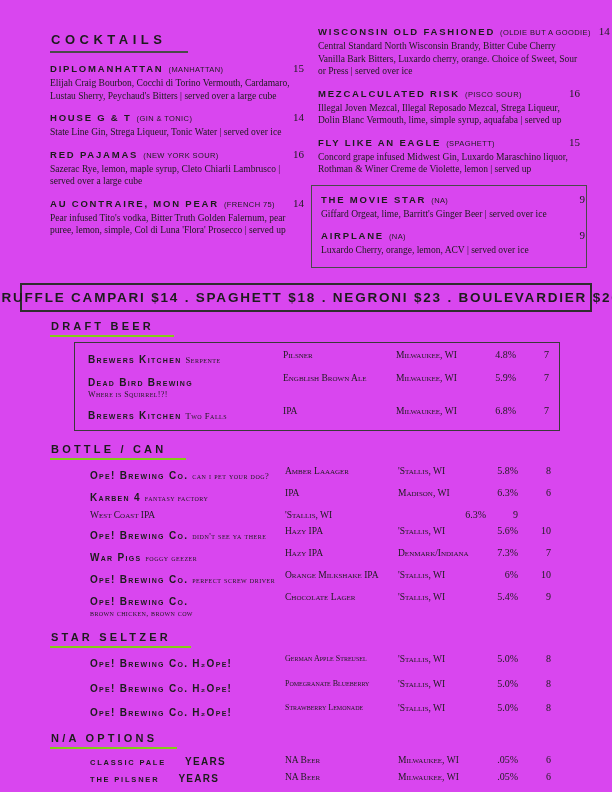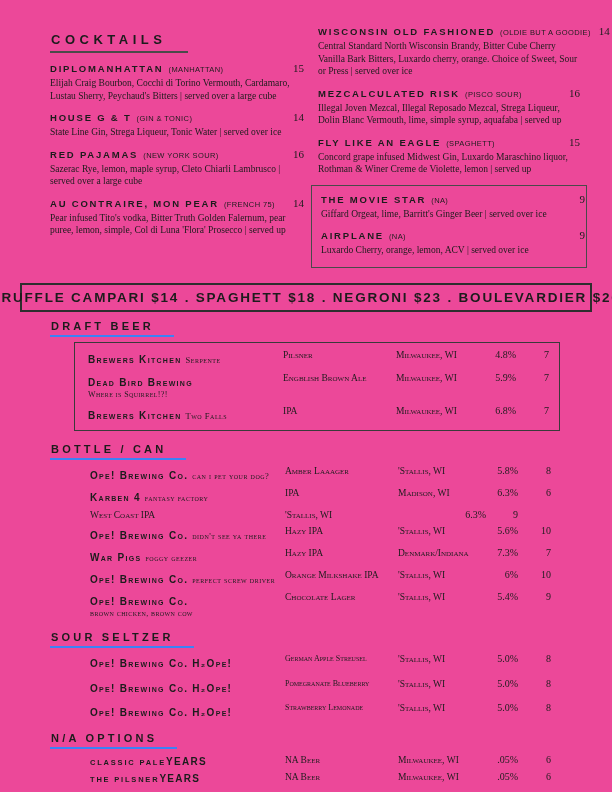--- a/index.html
+++ b/index.html
@@ -1,19 +1,19 @@
 <!DOCTYPE html>
 <html><head>
 <meta charset="utf-8">
 <style>
   * { margin:0; padding:0; box-sizing:border-box; }
   html,body { background:#9a9a9a; }
   .page {
     position:relative; width:612px; height:792px; margin:0 auto;
-    background:#ec4899; color:#1c1c1c; overflow:hidden;
+    background:#d946ef; color:#1c1c1c; overflow:hidden;
     font-family:"Liberation Serif", serif;
   }
   
   .col-left  { position:absolute; left:50px;  top:30px; width:254px; }
   .col-right { position:absolute; left:318px; top:25px; width:262px; }
   .big-title {
     display:inline-block; font-family:"Liberation Sans", sans-serif;
     font-weight:700; font-size:13px; letter-spacing:4.5px;
     padding:0 22px 4px 1px; border-bottom:2.5px solid #4a4a4a; margin-bottom:9px;
   }
@@ -39,36 +39,36 @@
     border:2px solid #2e2e2e; display:flex; align-items:center; justify-content:center;
     font-family:"Liberation Sans", sans-serif; font-weight:700; font-size:13.5px;
     letter-spacing:1.8px; white-space:nowrap;
   }
   
   .menu { position:absolute; left:50px; top:316px; width:512px; }
   .section { margin-bottom:8px; }
   .sec-title {
     display:inline-block; font-family:"Liberation Sans", sans-serif;
     font-weight:700; font-size:11px; letter-spacing:3.2px;
-    padding:0 20px 3px 1px; border-bottom:2px solid #3b82f6; margin-bottom:5px;
+    padding:0 20px 3px 1px; border-bottom:2px solid #84cc16; margin-bottom:5px;
   }
   .rows {}
   .row {
     display:grid; grid-template-columns:195px 113px 88px 32px 33px;
     margin-left:40px; margin-bottom:4px; align-items:start;
   }
   .beer-box {
     border:1.5px solid #3a3a3a; margin-left:24px; width:486px;
     padding:6px 8px 2px 13px;
   }
   .beer-box .row { margin-left:0; margin-bottom:5px; }
   .nline { white-space:nowrap; }
   .pre {
     font-family:"Liberation Sans", sans-serif; font-weight:700; font-size:7.5px;
-    letter-spacing:1.8px; text-transform:uppercase; margin-right:0; vertical-align:0.5px;
+    letter-spacing:1.8px; text-transform:uppercase; margin-right:19px; vertical-align:0.5px;
   }
   .nm {
     font-family:"Liberation Sans", sans-serif; font-weight:700; font-size:10px;
     line-height:12px; font-variant:small-caps; letter-spacing:1.3px;
   }
   .tag {
     font-size:8.5px; font-variant:small-caps; letter-spacing:0.5px; margin-left:4px;
   }
   .sub {
     display:block; font-size:8px; line-height:10px;
@@ -281,21 +281,21 @@
     </div>
     <div class="style">Chocolate Lager</div>
     <div class="loc">'Stallis, WI</div>
     <div class="abv">5.4%</div>
     <div class="price">9</div>
   </div>
         </div>
     </div>
 
     <div class="section sec-seltzer">
-      <div class="sec-title">SOUR SELTZER</div>
+      <div class="sec-title">STAR SELTZER</div>
       <div class="rows">
           <div class="row">
     <div class="name">
       <span class="nline"><span class="nm optional">Ope! Brewing Co. H₂Ope!</span></span>
       
     </div>
     <div class="style">German Apple Streusel</div>
     <div class="loc">'Stallis, WI</div>
     <div class="abv">5.0%</div>
     <div class="price">8</div>

